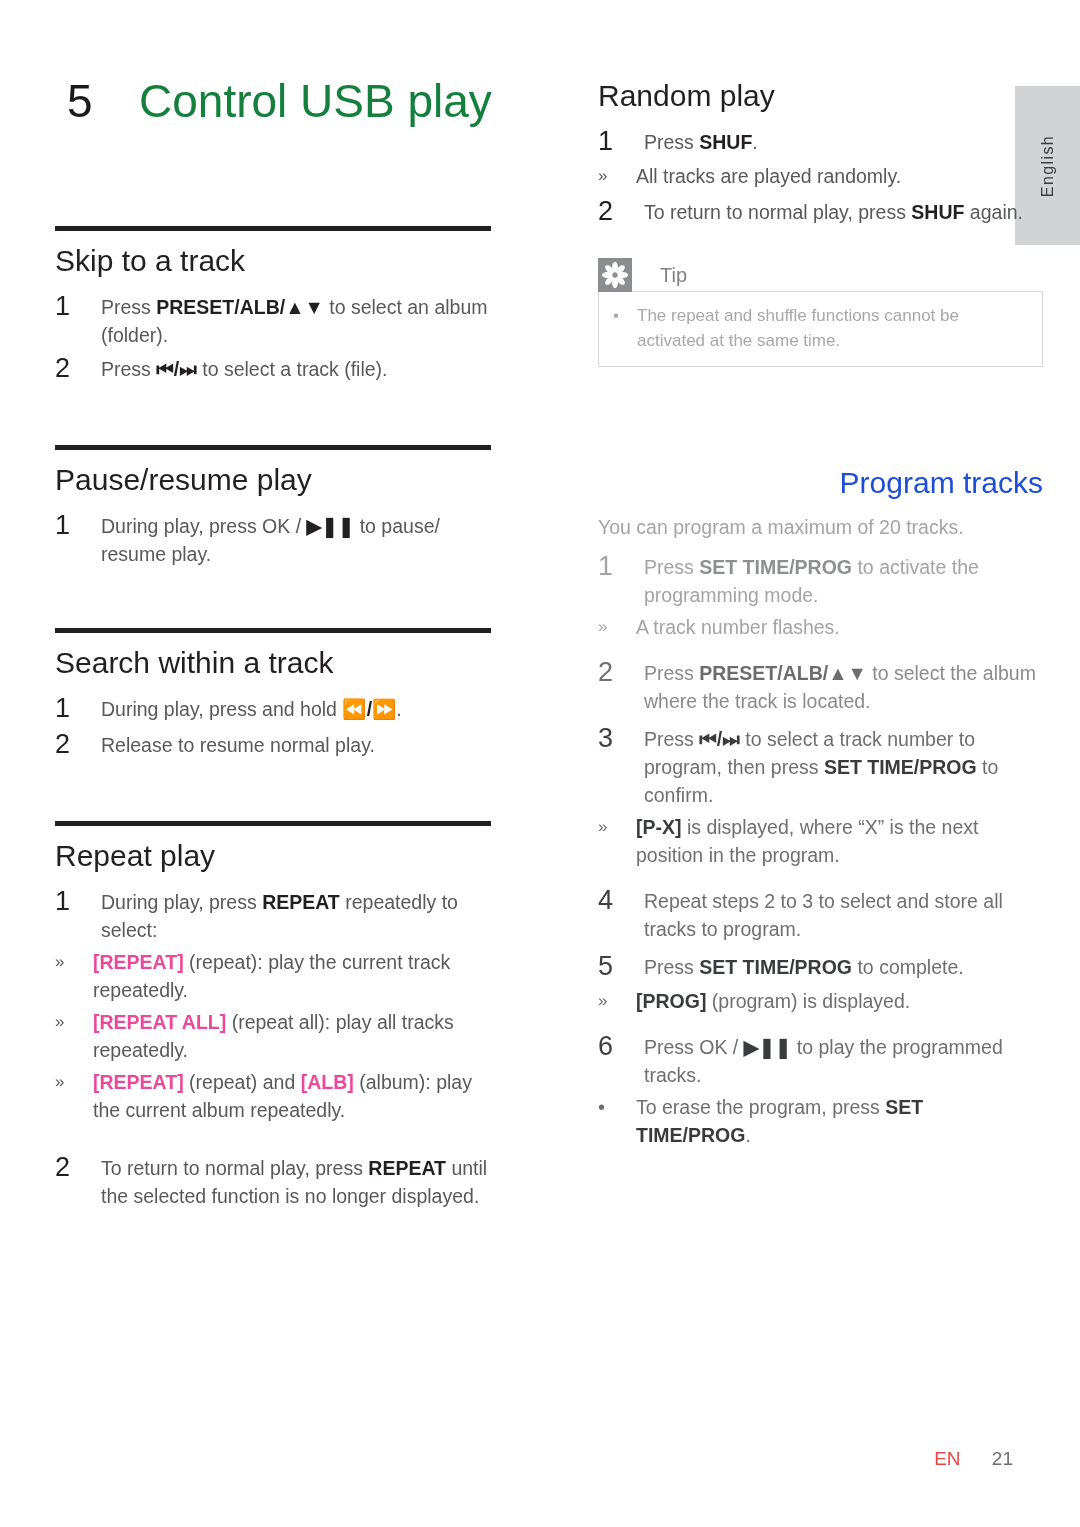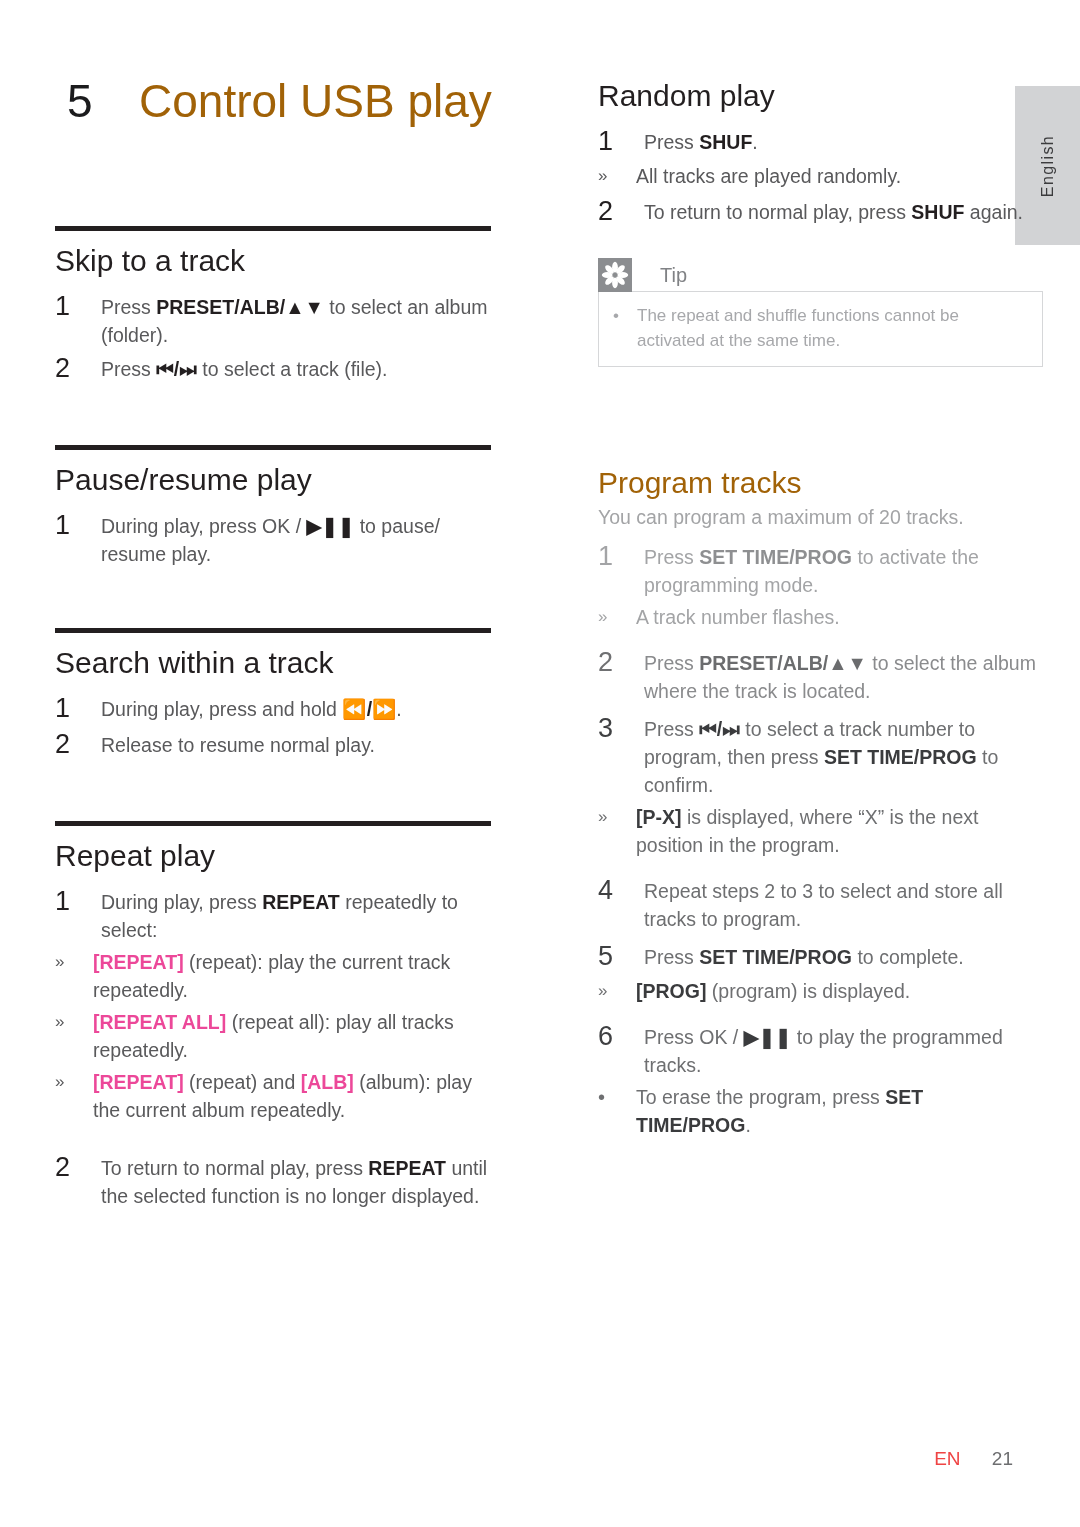--- a/index.html
+++ b/index.html
@@ -60,38 +60,38 @@
     font-size: 46px;
     line-height: 58px;
     color: #1b1b1d;
     width: 72px;
     flex: none;
     font-weight: 400;
   }
   .chapter-title {
     font-size: 46px;
     line-height: 58px;
-    color: #a16207;
+    color: #15803d;
     font-weight: 400;
   }
 
   
   .rule {
     height: 5px;
     background: #231f20;
     width: 100%;
   }
   .h2 {
     font-size: 30px;
     line-height: 40px;
     color: #231f20;
     font-weight: 400;
     margin-top: 10px;
   }
-  .h2.light   { color: #a16207; }
+  .h2.light   { color: #1d4ed8; text-align: right; }
   .h2.norule  { margin-top: 0; }
 
   
   .steps { margin-top: 8px; }
   .step {
     display: flex;
     align-items: flex-start;
     margin-bottom: 2px;
   }
   .step-num {
@@ -118,21 +118,21 @@
   .f2 .step-body { color: #8a8b8d; }
   .f2 .step-body b { color: #6b6c6e; }
   .f3 .step-num { color: #3f4042; }
   .f3 .step-body { color: #6e6f71; }
   .f3 .step-body b { color: #3a3b3d; }
 
   .intro {
     font-size: 19.5px;
     line-height: 28px;
     color: #a3a4a6;
-    margin-top: 0;
+    margin-top: 10px;
   }
 
   
   .subs { margin-top: 2px; }
   .sub {
     display: flex;
     align-items: flex-start;
     margin-top: 4px;
   }
   .sub-mark {

